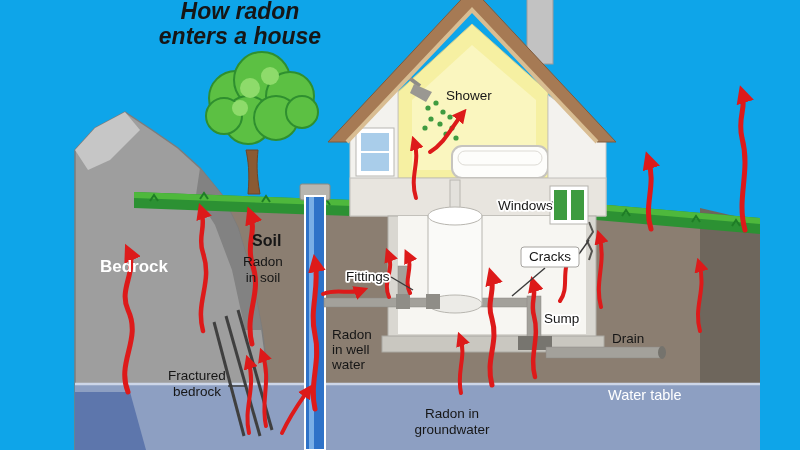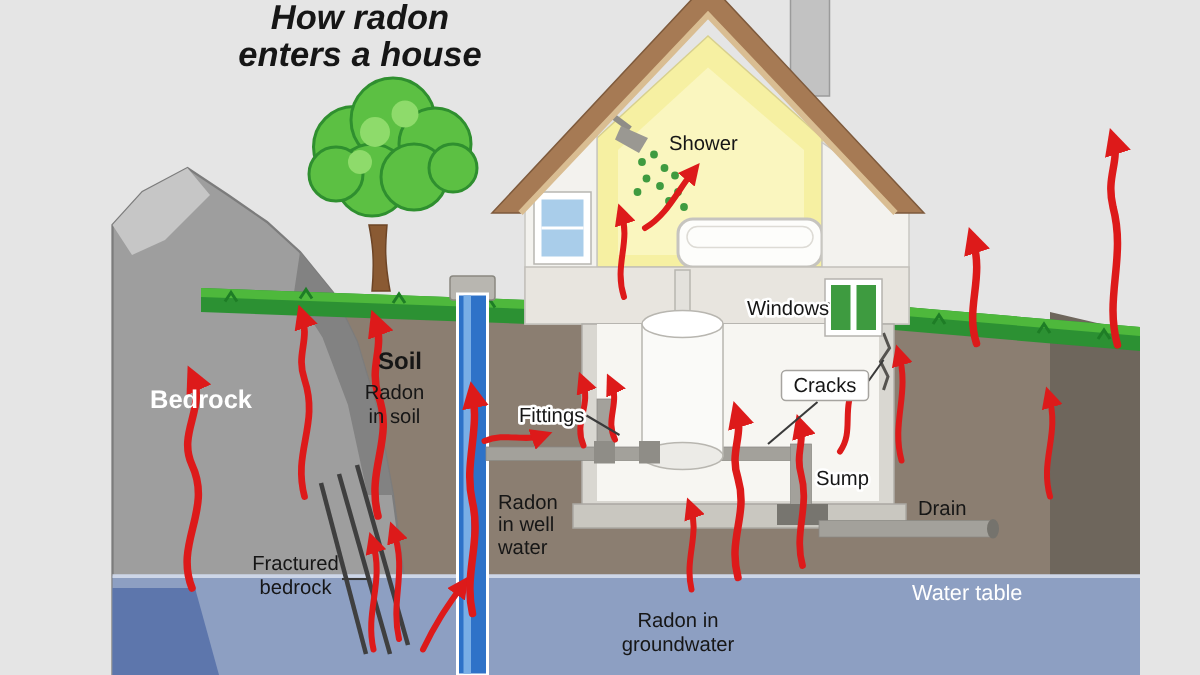--- a/index.html
+++ b/index.html
@@ -1,16 +1,16 @@
 <!DOCTYPE html>
 <html><head>
 <meta charset="utf-8">
 <style>
   html,body{margin:0;padding:0;background:#ffffff;}
-  #stage{position:relative;width:800px;height:450px;overflow:hidden;background:#e5e5e5;}
+  #stage{position:relative;width:800px;height:450px;overflow:hidden;background:#0ea5e9;}
   svg{display:block;}
   text{font-family:"Liberation Sans",sans-serif;fill:#161616;}
   .t-title{font-size:23px;font-weight:bold;font-style:italic;}
   .t-lbl{font-size:13.5px;}
   .t-bold{font-size:16px;font-weight:bold;}
   .t-boldw{font-size:17px;font-weight:bold;fill:#ffffff;}
   .t-white{font-size:14.5px;fill:#ffffff;}
   .halo{stroke:#ffffff;stroke-width:3.5px;paint-order:stroke;stroke-linejoin:round;}
   .arrow{fill:none;stroke:#dd1a1a;stroke-linecap:round;}
   .ptr{stroke:#3a3a3a;stroke-width:1.4;}

